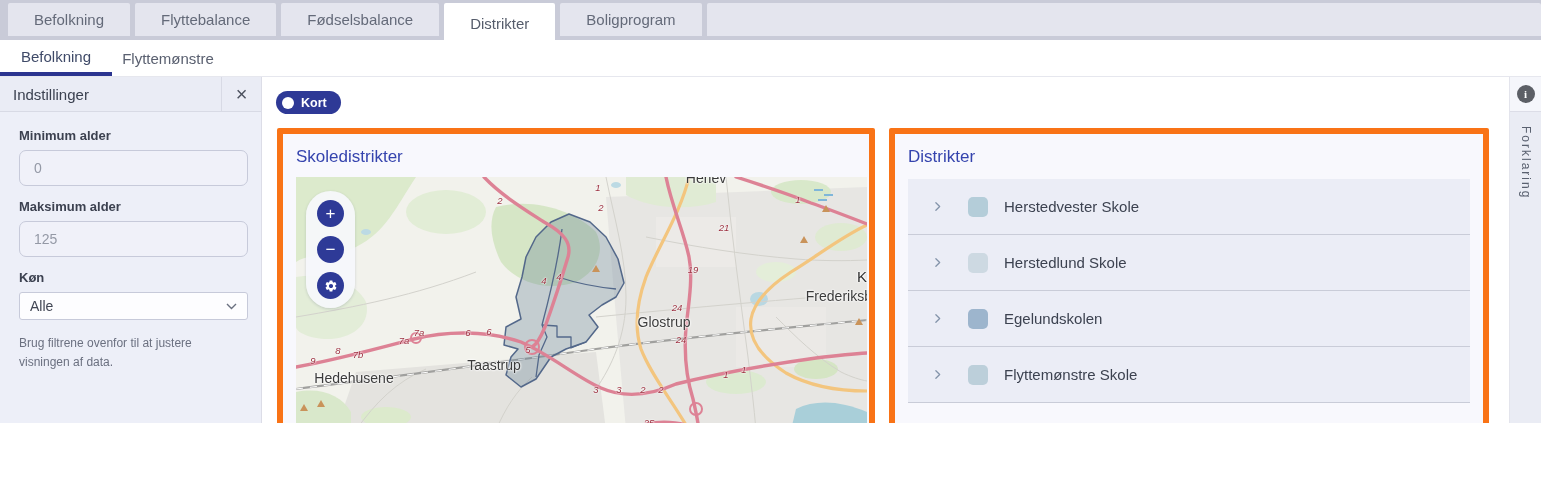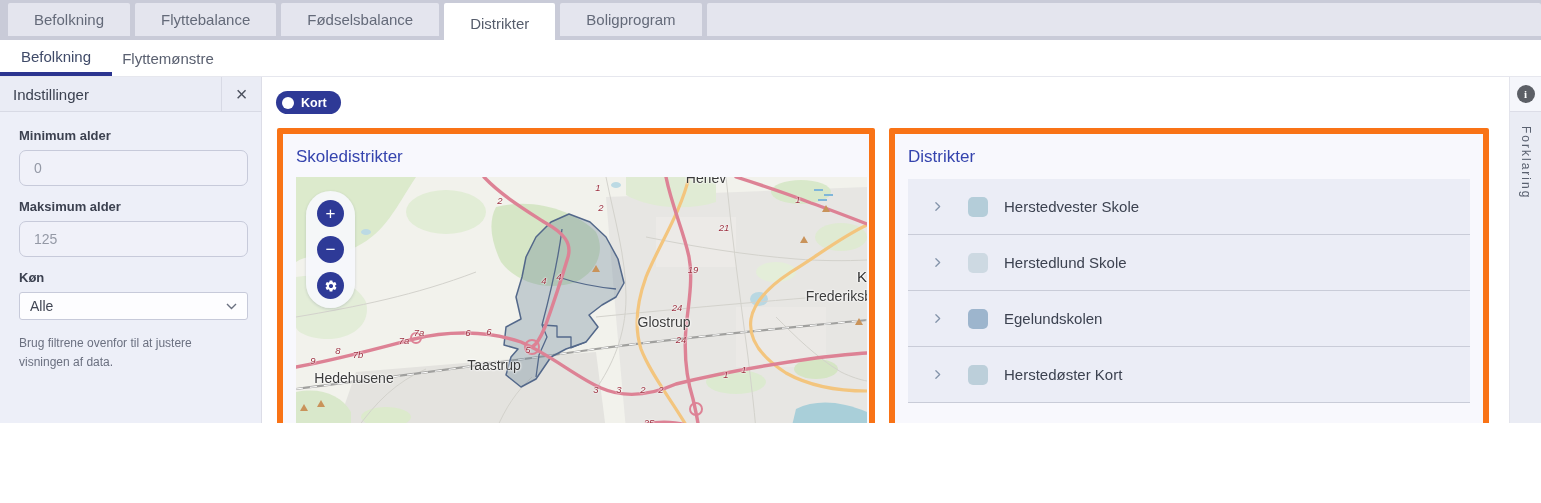--- a/index.html
+++ b/index.html
@@ -300,21 +300,21 @@
                 <span class="district-swatch" style="background: rgb(157, 181, 205);"></span>
                 <span class="district-label">Egelundskolen</span>
               </div>
               <div class="district-row">
                 <span class="chev">
                   <svg width="13" height="13" viewBox="0 0 24 24">
                     <polyline points="9,5 16,12 9,19" fill="none" stroke="#8494aa" stroke-width="2.4" stroke-linecap="round" stroke-linejoin="round"></polyline>
                   </svg>
                 </span>
                 <span class="district-swatch" style="background: rgb(188, 207, 218);"></span>
-                <span class="district-label">Herstedøster Kort</span>
+                <span class="district-label">Flyttemønstre Skole</span>
               </div>
             </div>
         </div>
 
       </div>
     </div>
 
     <div class="rail">
       <div class="rail-info">
         <div class="info-circle">i</div>

